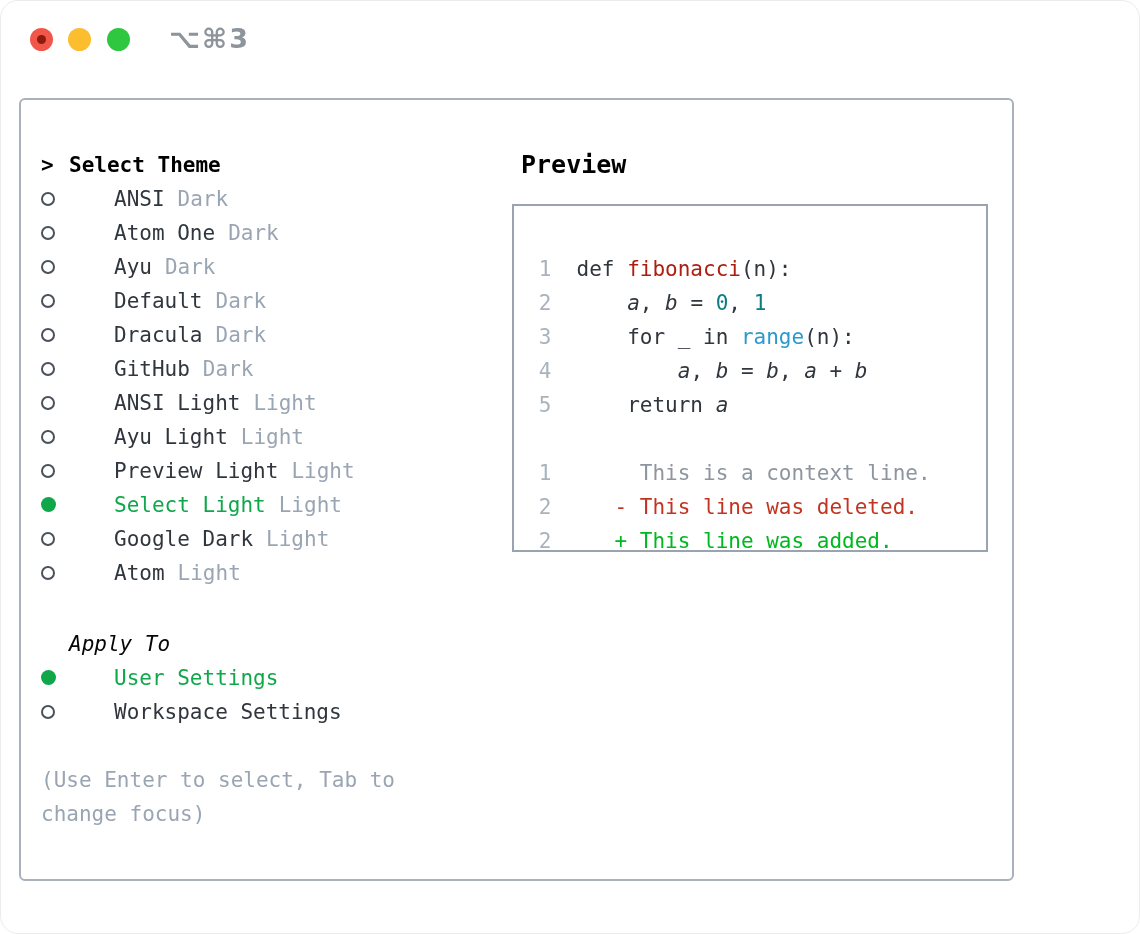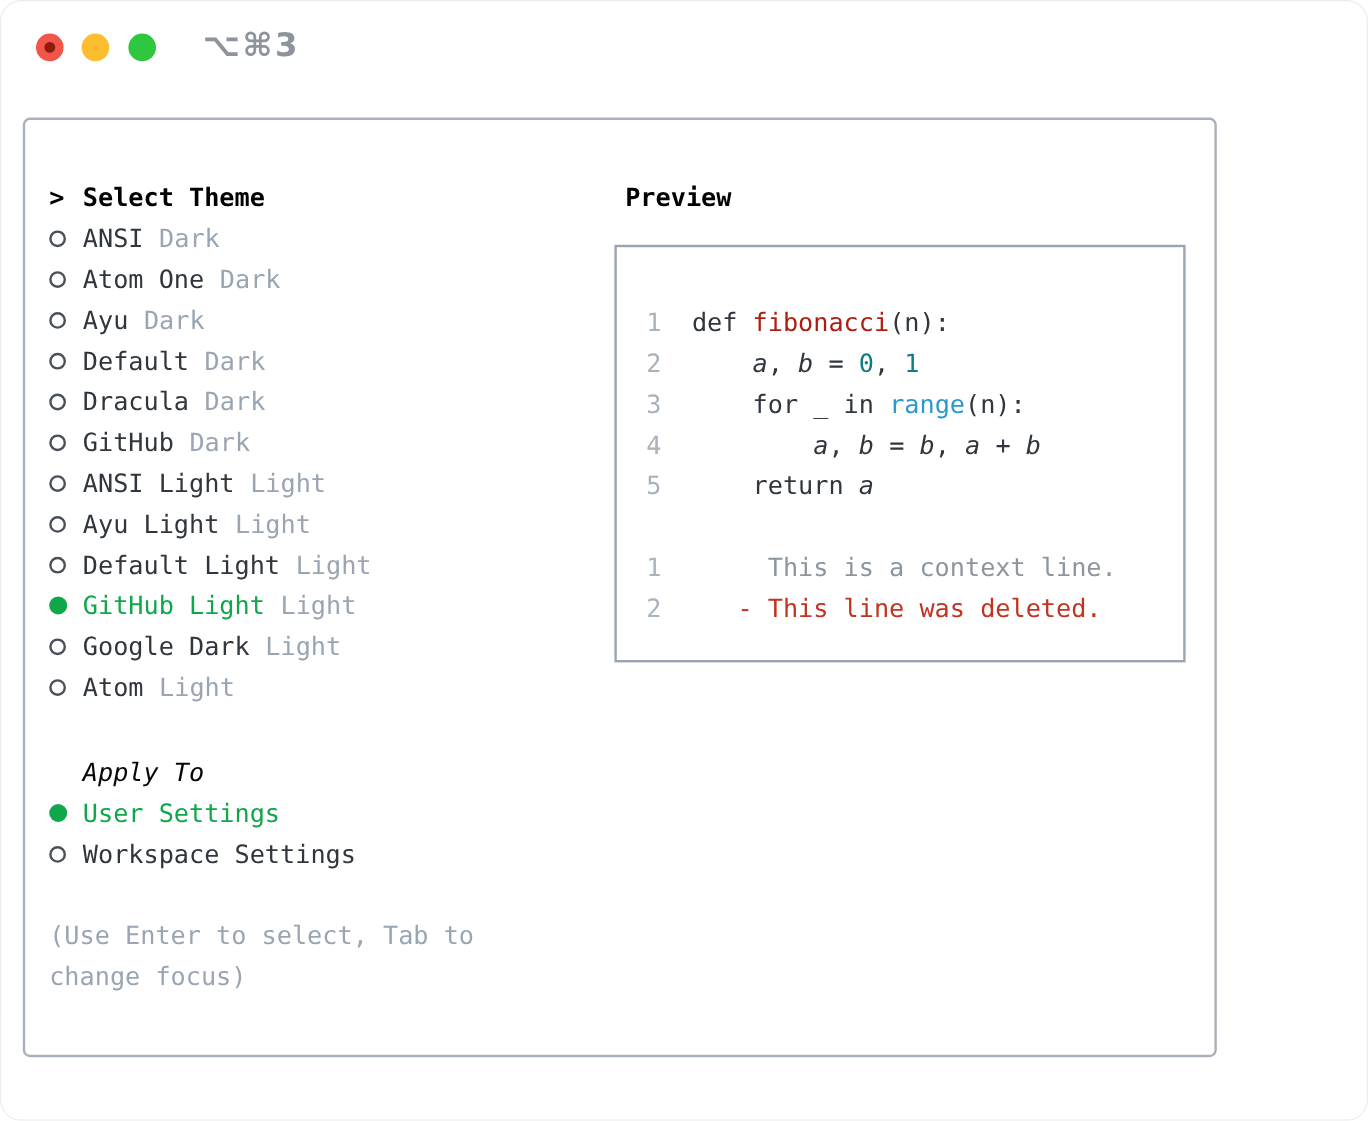--- a/index.html
+++ b/index.html
@@ -44,29 +44,29 @@
   }
   .leftcol{position:absolute;left:20px;top:48px;width:432px;font-size:21px;color:var(--text-dark);}
   .row{display:flex;align-items:center;height:34px;white-space:pre;}
   .bullet{display:inline-block;width:15px;height:34px;position:relative;margin-right:13px;flex:0 0 15px;}
   .bullet .ring{position:absolute;left:0;top:10px;width:14px;height:14px;border:2px solid var(--ring);border-radius:50%;}
   .bullet .fill{position:absolute;left:0;top:9px;width:15px;height:15px;border-radius:50%;background:var(--accent-green);}
   .prompt{display:inline-block;width:15px;margin-right:13px;font-weight:bold;color:#000;flex:0 0 15px;}
   .h1{font-weight:bold;color:#000;text-align:right;}
   .h2{color:#060606;}
   .indent{padding-left:28px;font-style:italic;}
-  .oname{color:var(--text-dark);}
+  .oname{color:var(--text-dark);margin-left:45px;}
   .oname.sel{color:var(--accent-green);}
   .variant{color:var(--muted);margin-left:13px;}
   .spacer1{height:37px;}
   .spacer2{height:34px;}
   .help{color:var(--muted);line-height:34px;margin-top:0;white-space:normal;}
   
   .rightcol{position:absolute;left:482px;top:48px;width:500px;}
-  .ptitle{font-size:21px;font-weight:bold;color:#000;height:34px;line-height:34px;padding-left:18px;}
+  .ptitle{font-size:25px;font-weight:bold;color:#000;height:34px;line-height:34px;padding-left:18px;}
   .pbox{
     margin-left:9px;margin-top:22px;width:476px;height:348px;
     border:2px solid var(--pbox-border);background:#fff;overflow:hidden;
   }
   .code{padding:46px 0 0 12px;font-size:21px;}
   .codeline{height:34px;line-height:34px;white-space:pre;}
   .lnum{display:inline-block;width:2ch;text-align:right;color:var(--lnum);margin-right:2ch;}
   .tk-plain{color:var(--text-dark);}
   .tk-function{color:var(--fnred);}
   .tk-number{color:var(--teal);}
@@ -100,22 +100,22 @@
 
       <div id="theme-list">
           <div class="row"><span class="bullet"><span class="ring"></span></span><span class="oname">ANSI</span><span class="variant">Dark</span></div>
           <div class="row"><span class="bullet"><span class="ring"></span></span><span class="oname">Atom One</span><span class="variant">Dark</span></div>
           <div class="row"><span class="bullet"><span class="ring"></span></span><span class="oname">Ayu</span><span class="variant">Dark</span></div>
           <div class="row"><span class="bullet"><span class="ring"></span></span><span class="oname">Default</span><span class="variant">Dark</span></div>
           <div class="row"><span class="bullet"><span class="ring"></span></span><span class="oname">Dracula</span><span class="variant">Dark</span></div>
           <div class="row"><span class="bullet"><span class="ring"></span></span><span class="oname">GitHub</span><span class="variant">Dark</span></div>
           <div class="row"><span class="bullet"><span class="ring"></span></span><span class="oname">ANSI Light</span><span class="variant">Light</span></div>
           <div class="row"><span class="bullet"><span class="ring"></span></span><span class="oname">Ayu Light</span><span class="variant">Light</span></div>
-          <div class="row"><span class="bullet"><span class="ring"></span></span><span class="oname">Default Light</span><span class="variant">Light</span></div>
-          <div class="row"><span class="bullet"><span class="fill"></span></span><span class="oname sel">GitHub Light</span><span class="variant">Light</span></div>
+          <div class="row"><span class="bullet"><span class="ring"></span></span><span class="oname">Preview Light</span><span class="variant">Light</span></div>
+          <div class="row"><span class="bullet"><span class="fill"></span></span><span class="oname sel">Select Light</span><span class="variant">Light</span></div>
           <div class="row"><span class="bullet"><span class="ring"></span></span><span class="oname">Google Dark</span><span class="variant">Light</span></div>
           <div class="row"><span class="bullet"><span class="ring"></span></span><span class="oname">Atom</span><span class="variant">Light</span></div>
         </div>
 
       <div class="spacer1"></div>
 
       <div class="row indent">
         <span class="h2">Apply To</span>
       </div>
 
@@ -134,18 +134,19 @@
       <div class="pbox">
         <div class="code" id="code">
             <div class="codeline"><span class="lnum">1</span><span class="tk-plain">def </span><span class="tk-function">fibonacci</span><span class="tk-plain">(n):</span></div>
             <div class="codeline"><span class="lnum">2</span><span class="tk-plain">    </span><span class="tk-variable">a</span><span class="tk-plain">, </span><span class="tk-variable">b</span><span class="tk-plain"> = </span><span class="tk-number">0</span><span class="tk-plain">, </span><span class="tk-number">1</span></div>
             <div class="codeline"><span class="lnum">3</span><span class="tk-plain">    for _ in </span><span class="tk-builtin">range</span><span class="tk-plain">(n):</span></div>
             <div class="codeline"><span class="lnum">4</span><span class="tk-plain">        </span><span class="tk-variable">a</span><span class="tk-plain">, </span><span class="tk-variable">b</span><span class="tk-plain"> = </span><span class="tk-variable">b</span><span class="tk-plain">, </span><span class="tk-variable">a</span><span class="tk-plain"> + </span><span class="tk-variable">b</span></div>
             <div class="codeline"><span class="lnum">5</span><span class="tk-plain">    return </span><span class="tk-variable">a</span></div>
             <div class="codeline"><span class="lnum"></span></div>
             <div class="codeline"><span class="lnum">1</span><span class="tk-context">     This is a context line.</span></div>
             <div class="codeline"><span class="lnum">2</span><span class="tk-deleted">   - This line was deleted.</span></div>
+            <div class="codeline"><span class="lnum">2</span><span class="tk-added">   + This line was added.</span></div>
           </div>
       </div>
     </div>
 
   </div>
 </div>
 
 </body></html>

